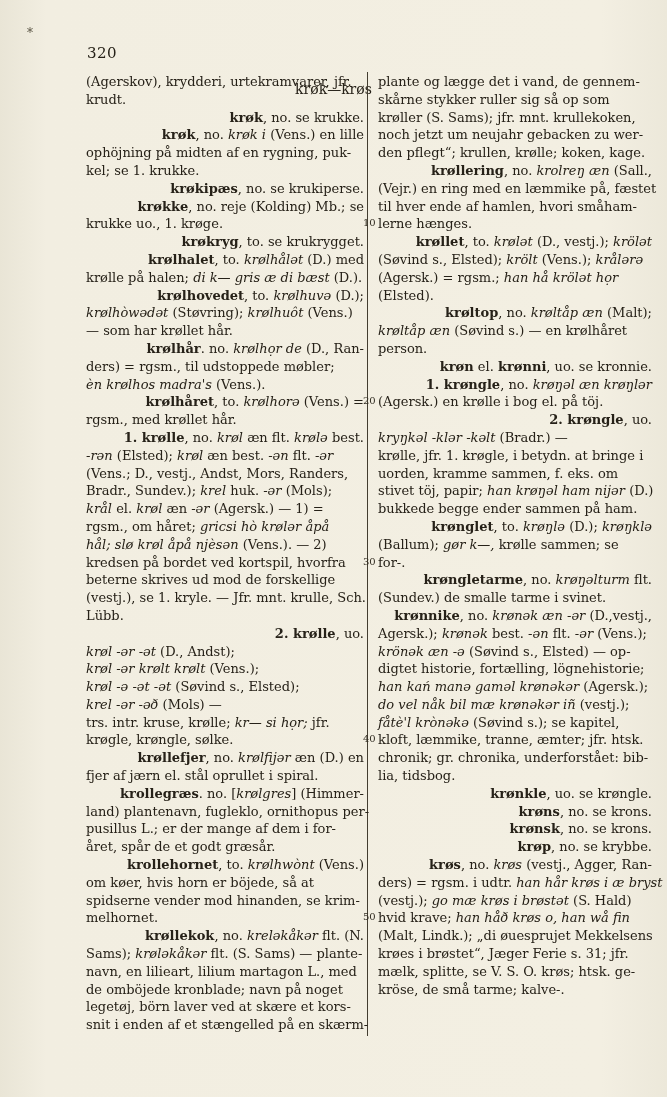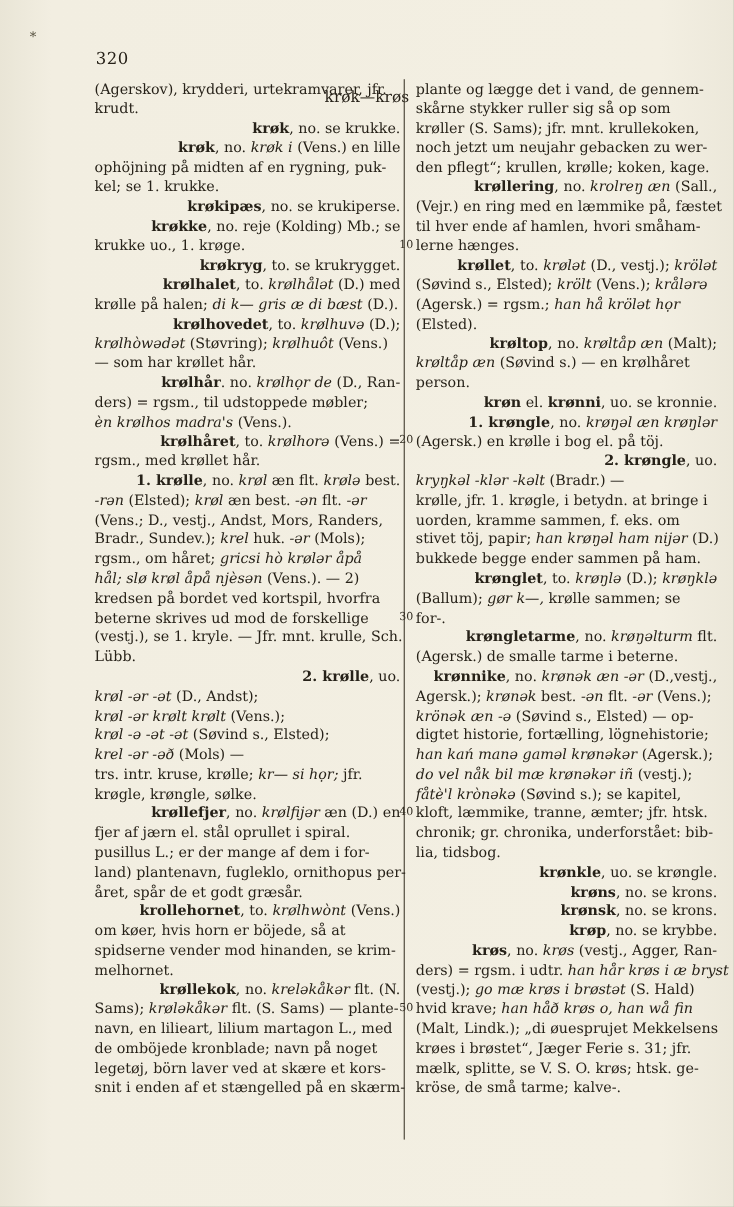--- a/index.html
+++ b/index.html
@@ -55,37 +55,39 @@
       <div class="tline"><span class="run-n">— som har krøllet hår.</span></div>
       <div class="tline indent"><span class="run-b">krølhår</span><span class="run-n">. no. </span><span class="run-i">krølhọr de</span><span class="run-n"> (D., Ran-</span></div>
       <div class="tline"><span class="run-n">ders) = rgsm., til udstoppede møbler;</span></div>
       <div class="tline"><span class="run-i">èn krølhos madra's</span><span class="run-n"> (Vens.).</span></div>
       <div class="tline indent"><span class="run-b">krølhåret</span><span class="run-n">, to. </span><span class="run-i">krølhorə</span><span class="run-n"> (Vens.) =</span></div>
       <div class="tline"><span class="run-n">rgsm., med krøllet hår.</span></div>
       <div class="tline indent"><span class="run-b">1. krølle</span><span class="run-n">, no. </span><span class="run-i">krøl</span><span class="run-n"> æn flt. </span><span class="run-i">krølə</span><span class="run-n"> best.</span></div>
       <div class="tline"><span class="run-i">-rən</span><span class="run-n"> (Elsted); </span><span class="run-i">krøl</span><span class="run-n"> æn best. </span><span class="run-i">-ən</span><span class="run-n"> flt. </span><span class="run-i">-ər</span></div>
       <div class="tline"><span class="run-n">(Vens.; D., vestj., Andst, Mors, Randers,</span></div>
       <div class="tline"><span class="run-n">Bradr., Sundev.); </span><span class="run-i">krel</span><span class="run-n"> huk. </span><span class="run-i">-ər</span><span class="run-n"> (Mols);</span></div>
+      <div class="tline"><span class="run-i">krål</span><span class="run-n"> el. </span><span class="run-i">krøl</span><span class="run-n"> æn </span><span class="run-i">-ər</span><span class="run-n"> (Agersk.) — 1) =</span></div>
       <div class="tline"><span class="run-n">rgsm., om håret; </span><span class="run-i">gricsi hò krølər åpå</span></div>
       <div class="tline"><span class="run-i">hål; slø krøl åpå njèsən</span><span class="run-n"> (Vens.). — 2)</span></div>
       <div class="tline"><span class="run-n">kredsen på bordet ved kortspil, hvorfra</span></div>
       <div class="tline"><span class="run-n">beterne skrives ud mod de forskellige</span></div>
       <div class="tline"><span class="run-n">(vestj.), se 1. kryle. — Jfr. mnt. krulle, Sch.</span></div>
       <div class="tline"><span class="run-n">Lübb.</span></div>
       <div class="tline indent"><span class="run-b">2. krølle</span><span class="run-n">, uo.</span></div>
       <div class="tline"><span class="run-i">krøl -ər -ət</span><span class="run-n"> (D., Andst);</span></div>
       <div class="tline"><span class="run-i">krøl -ər krølt krølt</span><span class="run-n"> (Vens.);</span></div>
       <div class="tline"><span class="run-i">krøl -ə -ət -ət</span><span class="run-n"> (Søvind s., Elsted);</span></div>
       <div class="tline"><span class="run-i">krel -ər -əð</span><span class="run-n"> (Mols) —</span></div>
       <div class="tline"><span class="run-n">trs. intr. kruse, krølle; </span><span class="run-i">kr— si họr;</span><span class="run-n"> jfr.</span></div>
       <div class="tline"><span class="run-n">krøgle, krøngle, sølke.</span></div>
       <div class="tline indent"><span class="run-b">krøllefjer</span><span class="run-n">, no. </span><span class="run-i">krølfijər</span><span class="run-n"> æn (D.) en</span></div>
       <div class="tline"><span class="run-n">fjer af jærn el. stål oprullet i spiral.</span></div>
+      <div class="tline indent"><span class="run-b">krollegræs</span><span class="run-n">. no. [</span><span class="run-i">krølgres</span><span class="run-n">] (Himmer-</span></div>
+      <div class="tline"><span class="run-n">land) plantenavn, fugleklo, ornithopus per-</span></div>
       <div class="tline"><span class="run-n">pusillus L.; er der mange af dem i for-</span></div>
-      <div class="tline"><span class="run-n">land) plantenavn, fugleklo, ornithopus per-</span></div>
       <div class="tline"><span class="run-n">året, spår de et godt græsår.</span></div>
       <div class="tline indent"><span class="run-b">krollehornet</span><span class="run-n">, to. </span><span class="run-i">krølhwònt</span><span class="run-n"> (Vens.)</span></div>
       <div class="tline"><span class="run-n">om køer, hvis horn er böjede, så at</span></div>
       <div class="tline"><span class="run-n">spidserne vender mod hinanden, se krim-</span></div>
       <div class="tline"><span class="run-n">melhornet.</span></div>
       <div class="tline indent"><span class="run-b">krøllekok</span><span class="run-n">, no. </span><span class="run-i">kreləkåkər</span><span class="run-n"> flt. (N.</span></div>
       <div class="tline"><span class="run-n">Sams); </span><span class="run-i">krøləkåkər</span><span class="run-n"> flt. (S. Sams) — plante-</span></div>
       <div class="tline"><span class="run-n">navn, en lilieart, lilium martagon L., med</span></div>
       <div class="tline"><span class="run-n">de omböjede kronblade; navn på noget</span></div>
       <div class="tline"><span class="run-n">legetøj, börn laver ved at skære et kors-</span></div>
@@ -114,21 +116,21 @@
       <div class="tline indent"><span class="run-b">2. krøngle</span><span class="run-n">, uo.</span></div>
       <div class="tline"><span class="run-i">kryŋkəl -klər -kəlt</span><span class="run-n"> (Bradr.) —</span></div>
       <div class="tline"><span class="run-n">krølle, jfr. 1. krøgle, i betydn. at bringe i</span></div>
       <div class="tline"><span class="run-n">uorden, kramme sammen, f. eks. om</span></div>
       <div class="tline"><span class="run-n">stivet töj, papir; </span><span class="run-i">han krøŋəl ham nijər</span><span class="run-n"> (D.)</span></div>
       <div class="tline"><span class="run-n">bukkede begge ender sammen på ham.</span></div>
       <div class="tline indent"><span class="run-b">krønglet</span><span class="run-n">, to. </span><span class="run-i">krøŋlə</span><span class="run-n"> (D.); </span><span class="run-i">krøŋklə</span></div>
       <div class="tline"><span class="run-n">(Ballum); </span><span class="run-i">gør k—,</span><span class="run-n"> krølle sammen; se</span></div>
       <div class="tline"><span class="gutter-num">30</span><span class="run-n">for-.</span></div>
       <div class="tline indent"><span class="run-b">krøngletarme</span><span class="run-n">, no. </span><span class="run-i">krøŋəlturm</span><span class="run-n"> flt.</span></div>
-      <div class="tline"><span class="run-n">(Agersk.) de smalle tarme i beterne.</span></div>
+      <div class="tline"><span class="run-n">(Sundev.) de smalle tarme i svinet.</span></div>
       <div class="tline indent"><span class="run-b">krønnike</span><span class="run-n">, no. </span><span class="run-i">krønək æn -ər</span><span class="run-n"> (D.,vestj.,</span></div>
       <div class="tline"><span class="run-n">Agersk.); </span><span class="run-i">krønək</span><span class="run-n"> best. </span><span class="run-i">-ən</span><span class="run-n"> flt. </span><span class="run-i">-ər</span><span class="run-n"> (Vens.);</span></div>
       <div class="tline"><span class="run-i">krönək æn -ə</span><span class="run-n"> (Søvind s., Elsted) — op-</span></div>
       <div class="tline"><span class="run-n">digtet historie, fortælling, lögnehistorie;</span></div>
       <div class="tline"><span class="run-i">han kań manə gaməl krønəkər</span><span class="run-n"> (Agersk.);</span></div>
       <div class="tline"><span class="run-i">do vel nåk bil mæ krønəkər iñ</span><span class="run-n"> (vestj.);</span></div>
       <div class="tline"><span class="run-i">fåtè'l krònəkə</span><span class="run-n"> (Søvind s.); se kapitel,</span></div>
       <div class="tline"><span class="gutter-num">40</span><span class="run-n">kloft, læmmike, tranne, æmter; jfr. htsk.</span></div>
       <div class="tline"><span class="run-n">chronik; gr. chronika, underforstået: bib-</span></div>
       <div class="tline"><span class="run-n">lia, tidsbog.</span></div>

